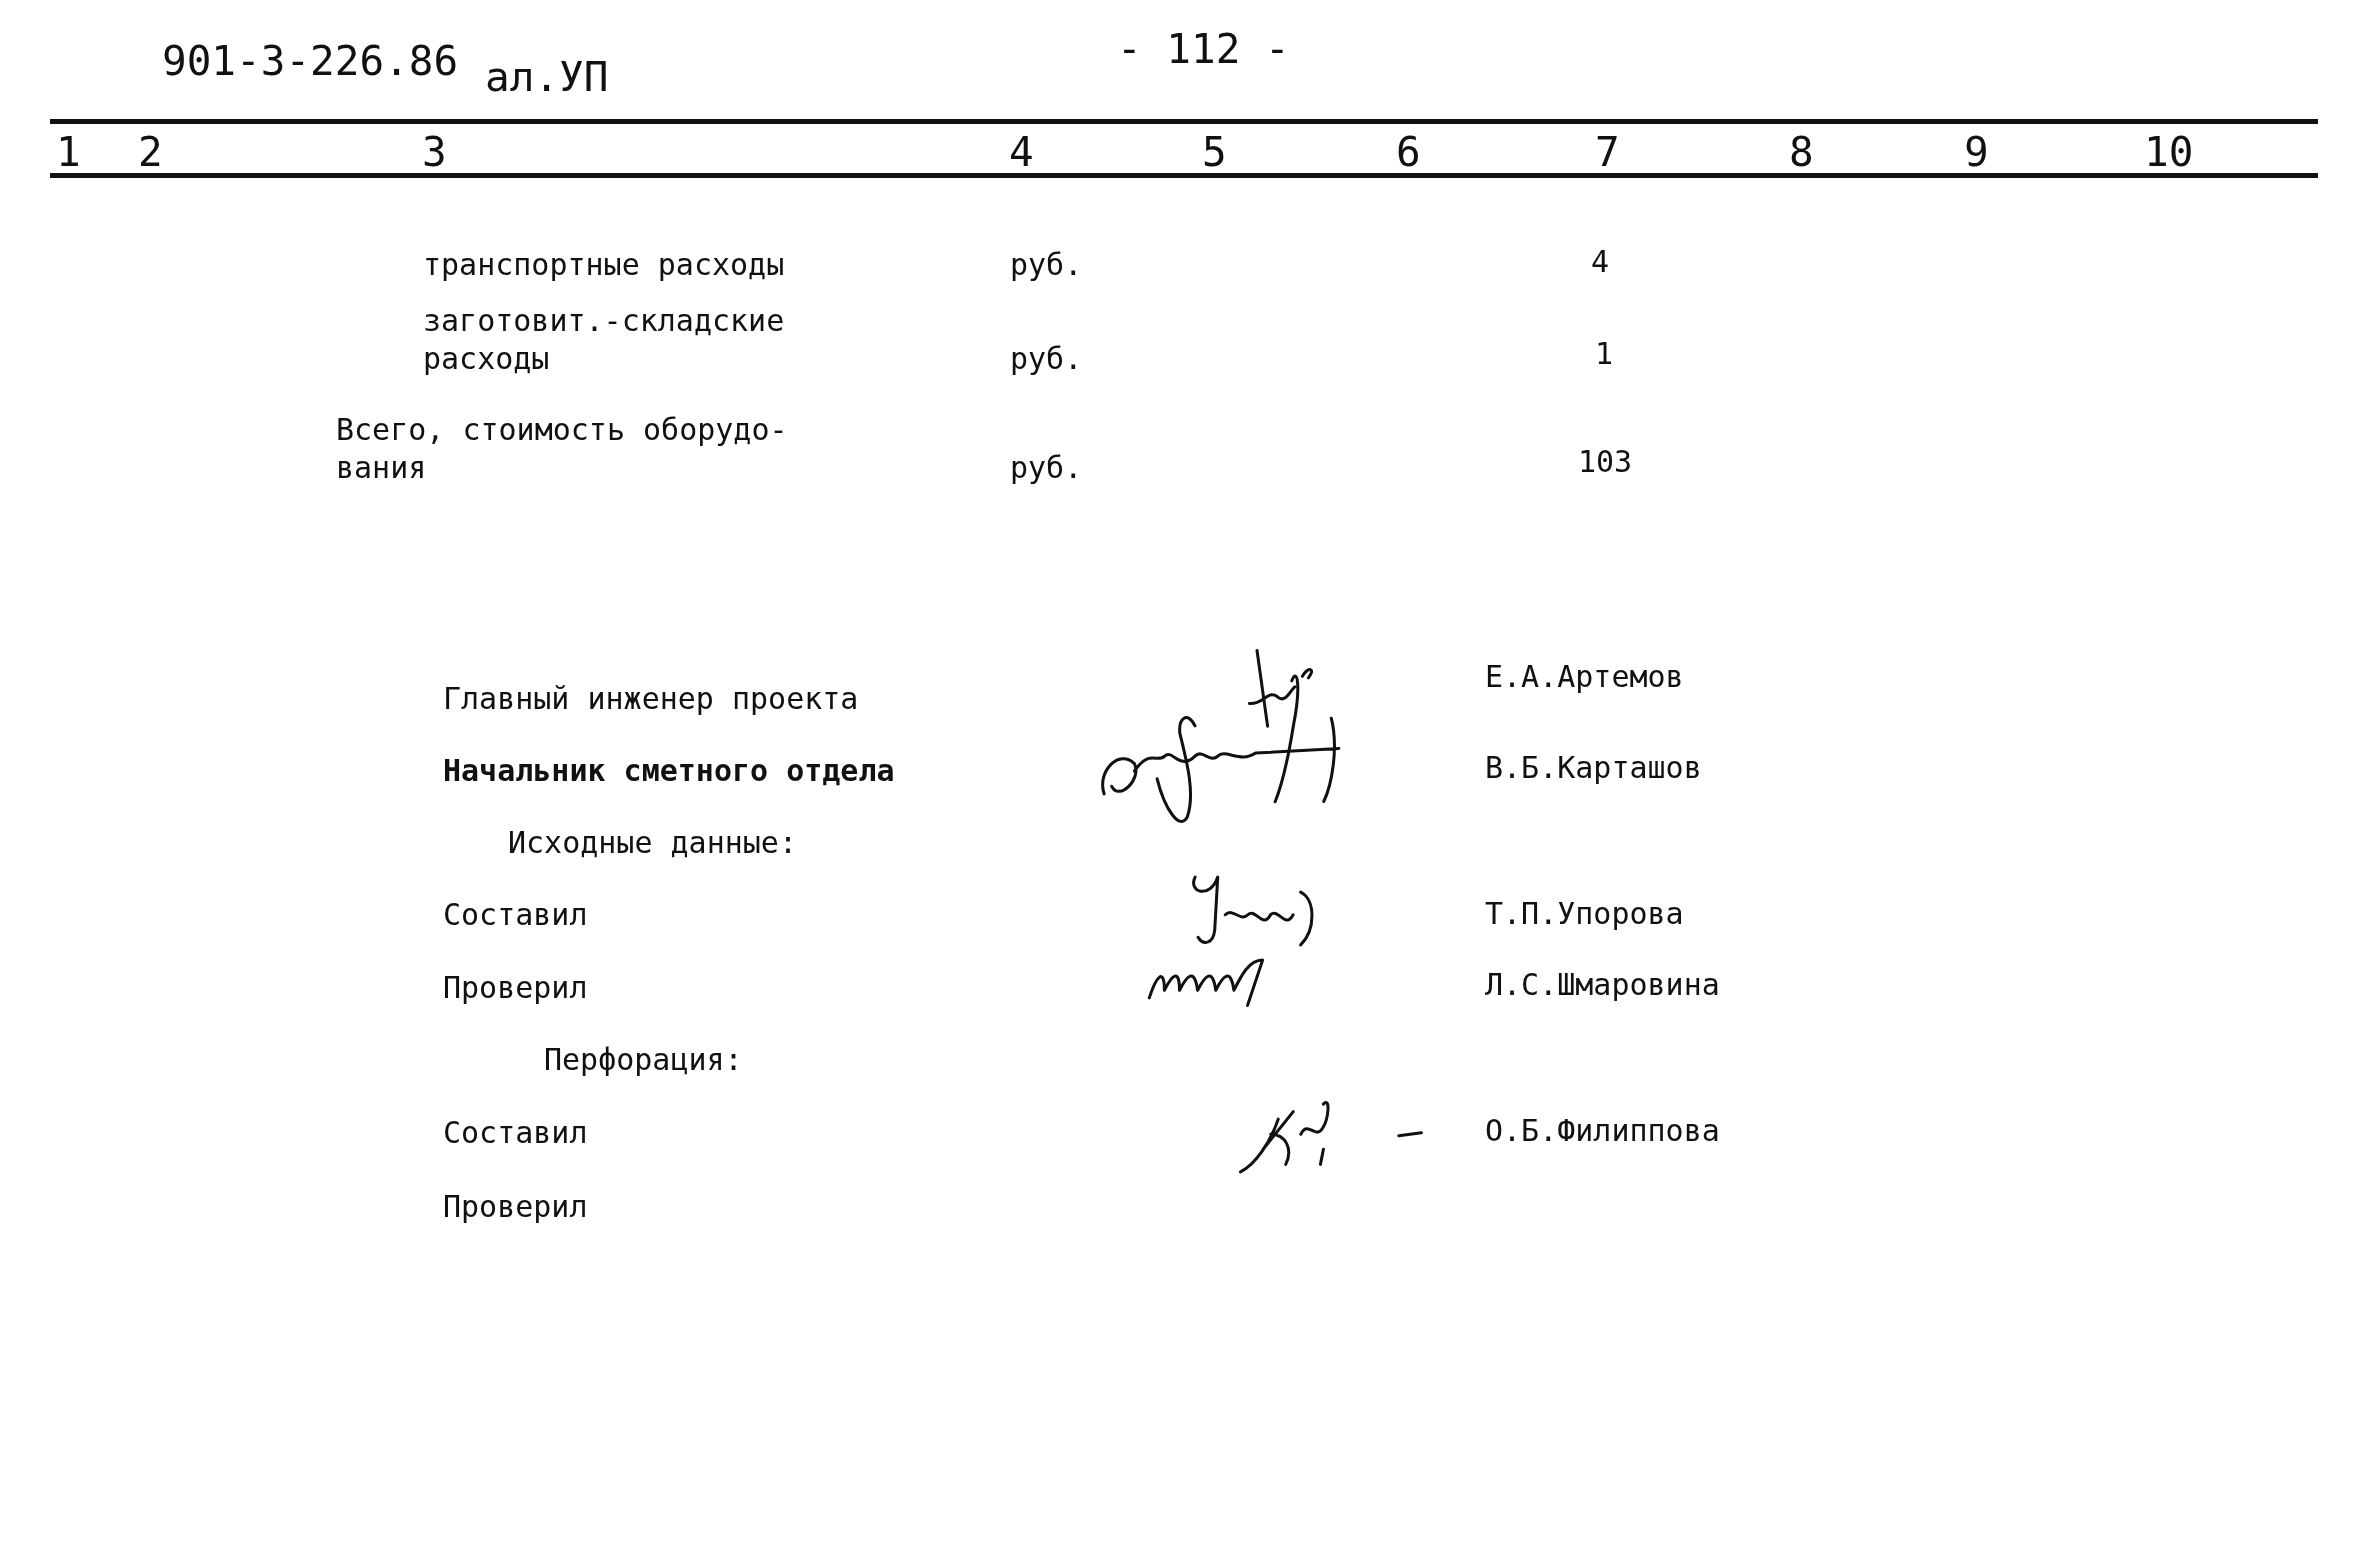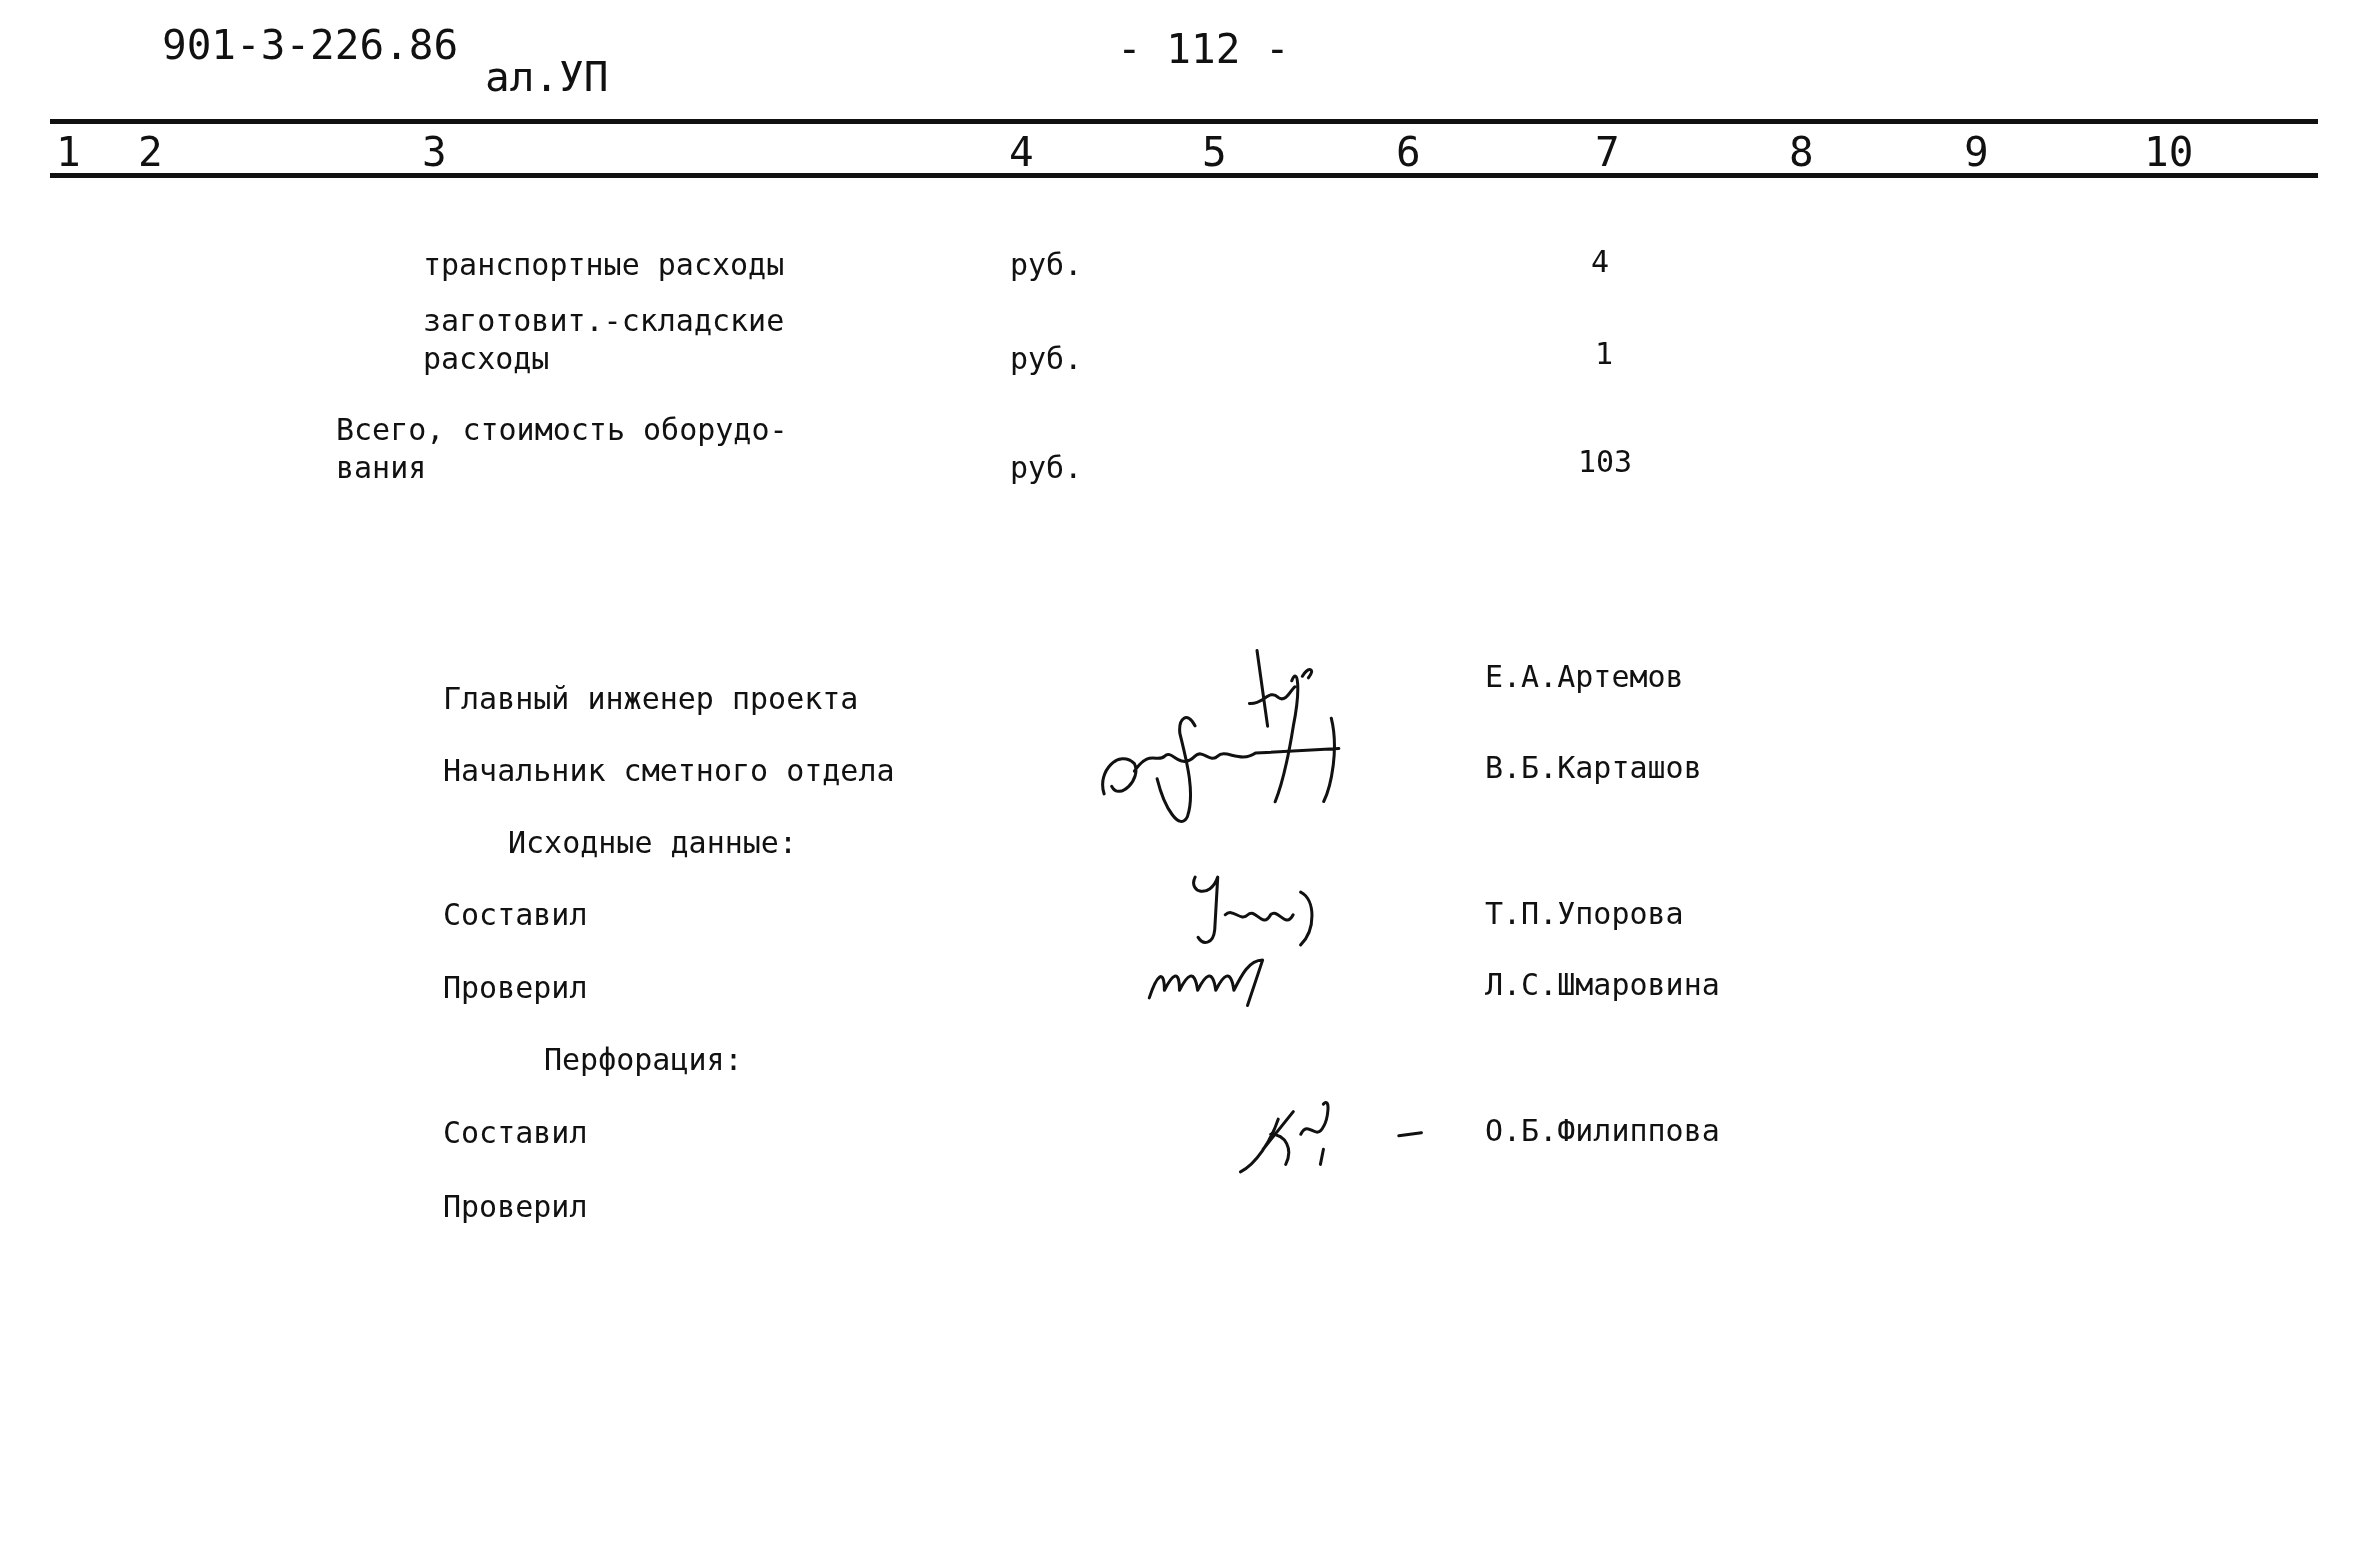--- a/index.html
+++ b/index.html
@@ -8,21 +8,21 @@
   .t { position:absolute; white-space:nowrap; font-size:30px; line-height:39px; }
   .hdr { font-size:41px; }
   .rule { position:absolute; left:50px; width:2268px; height:5.3px; background:#111; }
   .colnum { position:absolute; top:130px; font-size:41px; line-height:45px; }
   .sig { position:absolute; }
   .sig path { fill:none; stroke:#111; stroke-width:4; stroke-linecap:round; stroke-linejoin:round; }
 </style>
 </head>
 <body>
 
-<div class="t hdr" style="left:162px;top:26px;">901-3-226.86</div>
+<div class="t hdr" style="left:162px;top:42px;">901-3-226.86</div>
 <div class="t hdr" style="left:485px;top:42px;margin-top:16px;">ал.УП</div>
 <div class="t hdr" style="left:1117px;top:30px;">- 112 -</div>
 
 <div class="rule" style="top:119px;"></div>
 <div class="rule" style="top:173px;"></div>
 
 <div class="colnum" style="left:56px;">1</div>
 <div class="colnum" style="left:138px;">2</div>
 <div class="colnum" style="left:422px;">3</div>
 <div class="colnum" style="left:1009px;">4</div>
@@ -48,21 +48,21 @@
   <div class="t" style="left:336px;top:410px;">Всего, стоимость оборудо-</div>
   <div class="t" style="left:336px;top:448px;text-align:center;">вания</div>
   <div class="t" style="left:1010px;top:448px;">руб.</div>
   <div class="t" style="left:1554px;top:442px;margin-left:24px;">103</div>
 </div>
 
 <div>
   <div class="t" style="left:443px;top:679px;">Главный инженер проекта</div>
   <div class="t" style="left:1485px;top:657px;">Е.А.Артемов</div>
 
-  <div class="t" style="left:443px;top:751px;">Начальник сметного отдела</div>
+  <div class="t" style="left:443px;top:751px;font-weight:bold;">Начальник сметного отдела</div>
   <div class="t" style="left:1485px;top:748px;">В.Б.Карташов</div>
 
   <div class="t" style="left:508px;top:823px;">Исходные данные:</div>
 
   <div class="t" style="left:443px;top:895px;">Составил</div>
   <div class="t" style="left:1485px;top:894px;">Т.П.Упорова</div>
 
   <div class="t" style="left:443px;top:968px;">Проверил</div>
   <div class="t" style="left:1485px;top:965px;">Л.С.Шмаровина</div>
 

